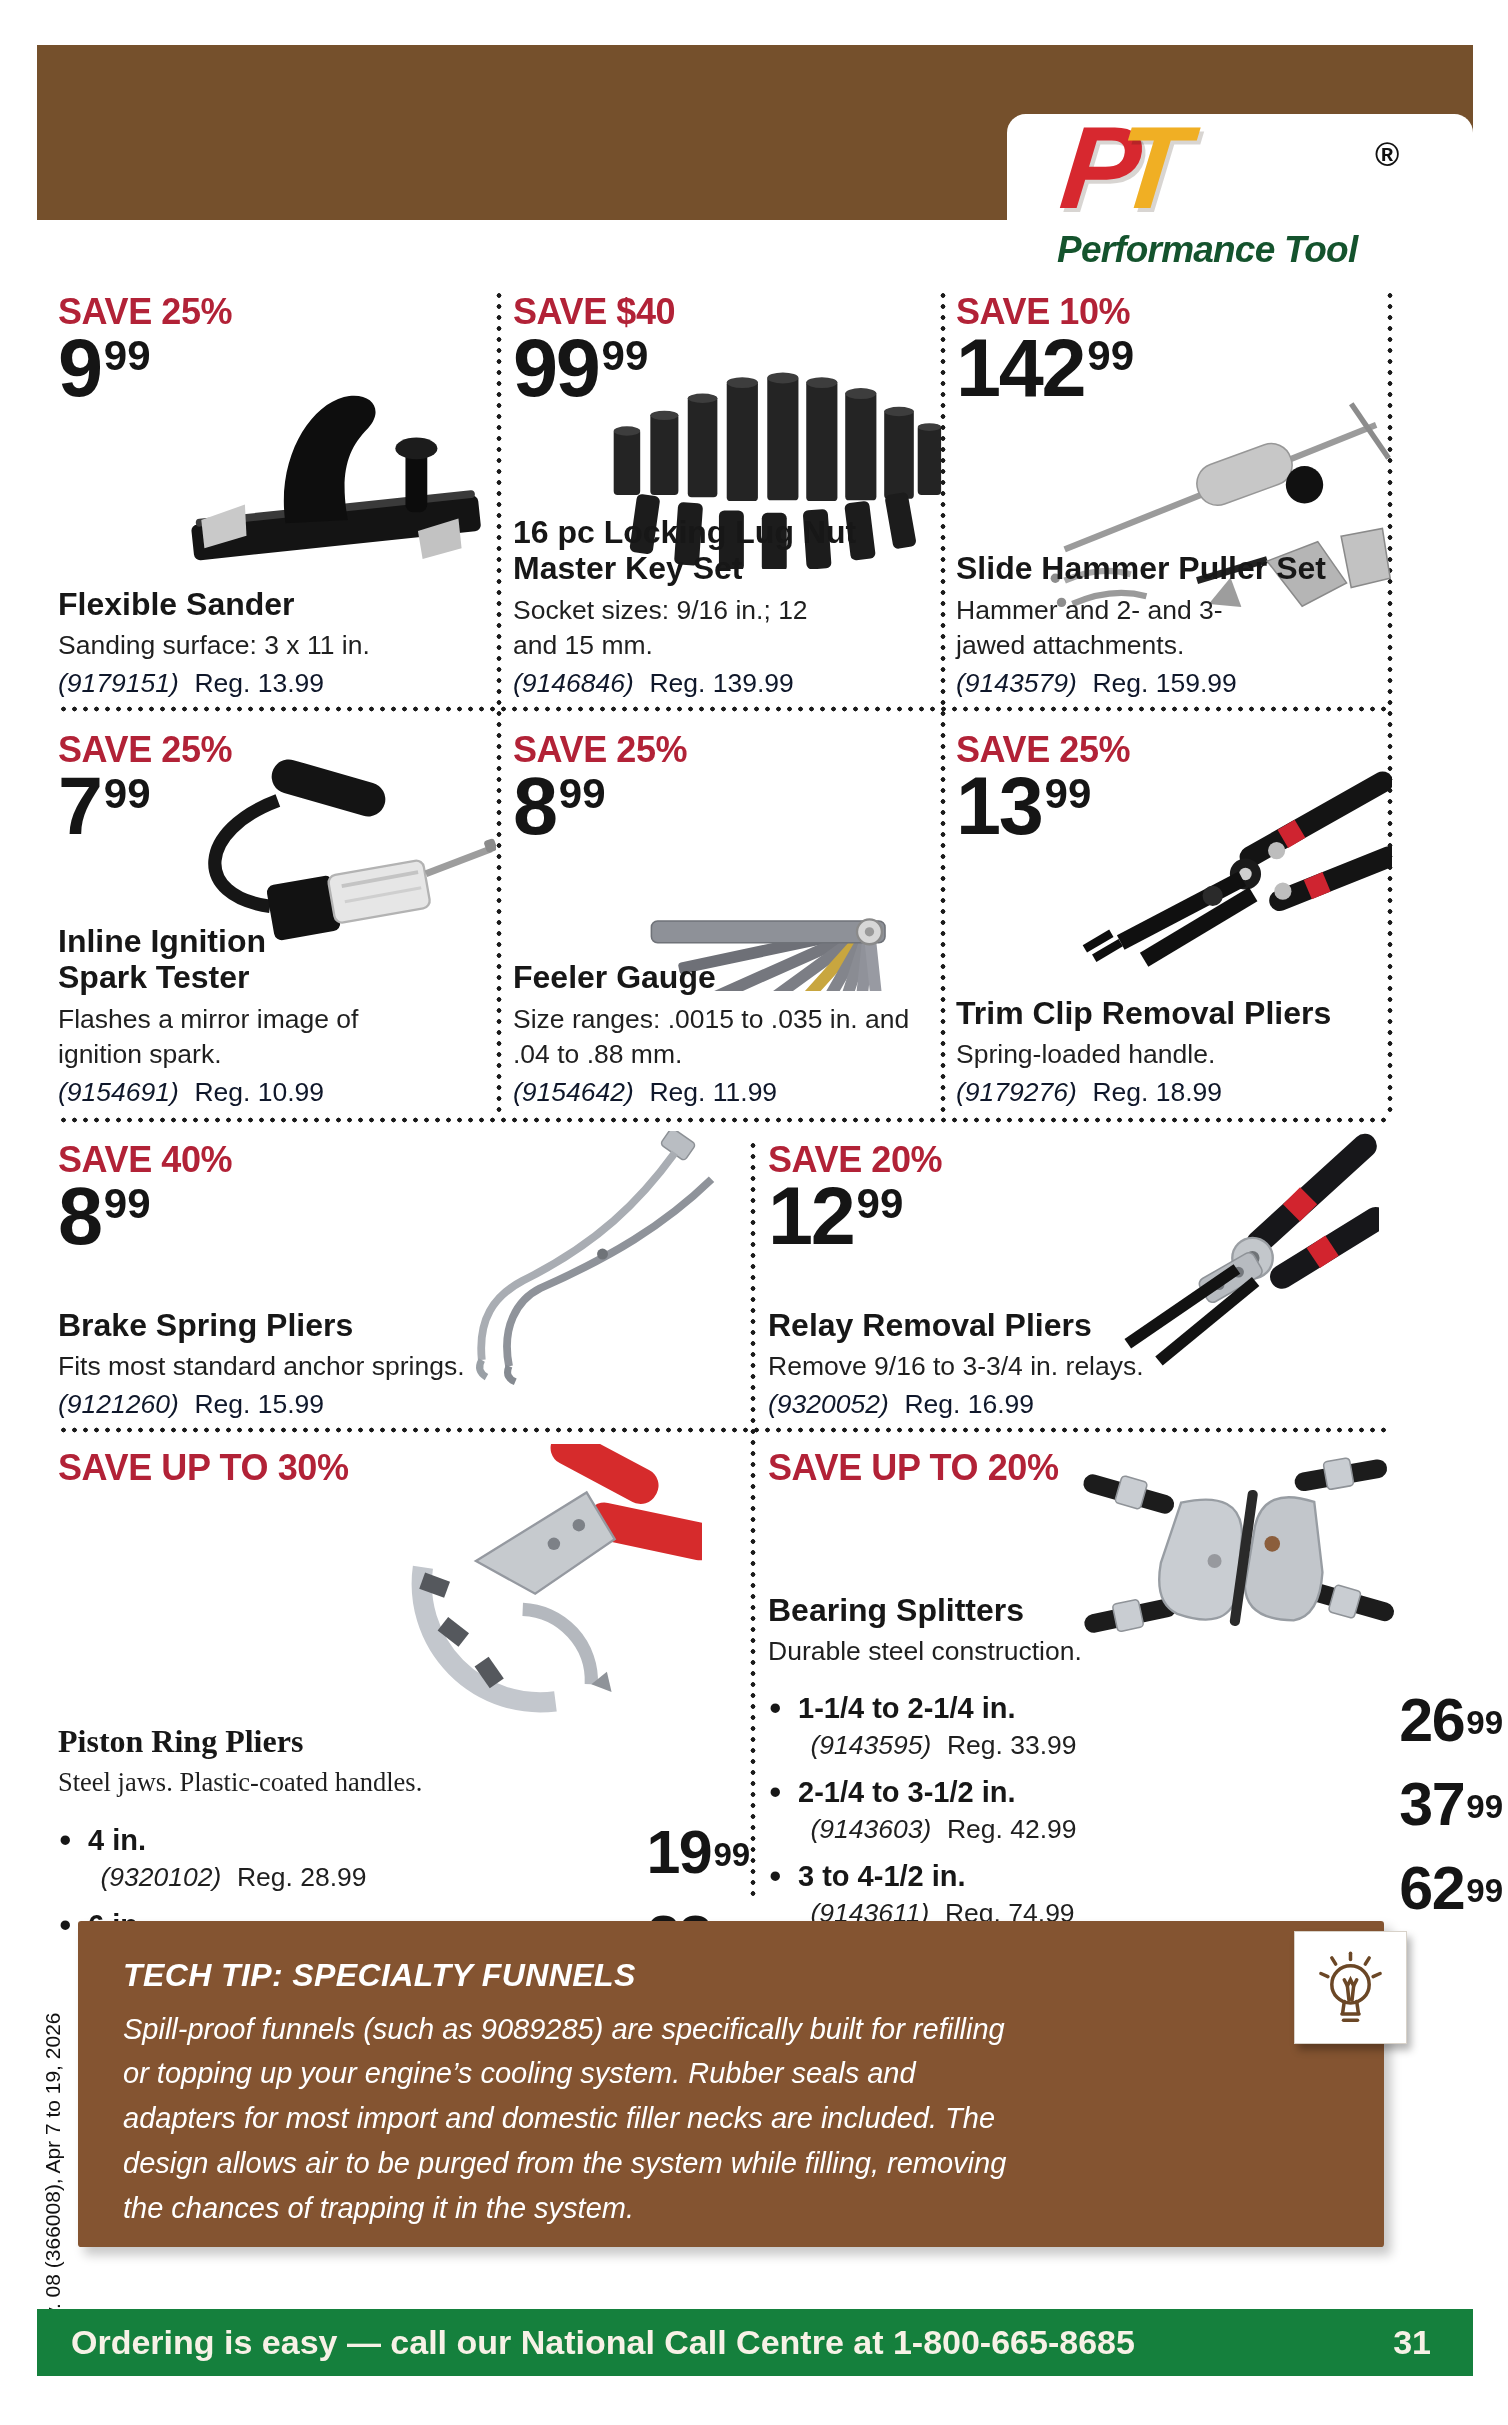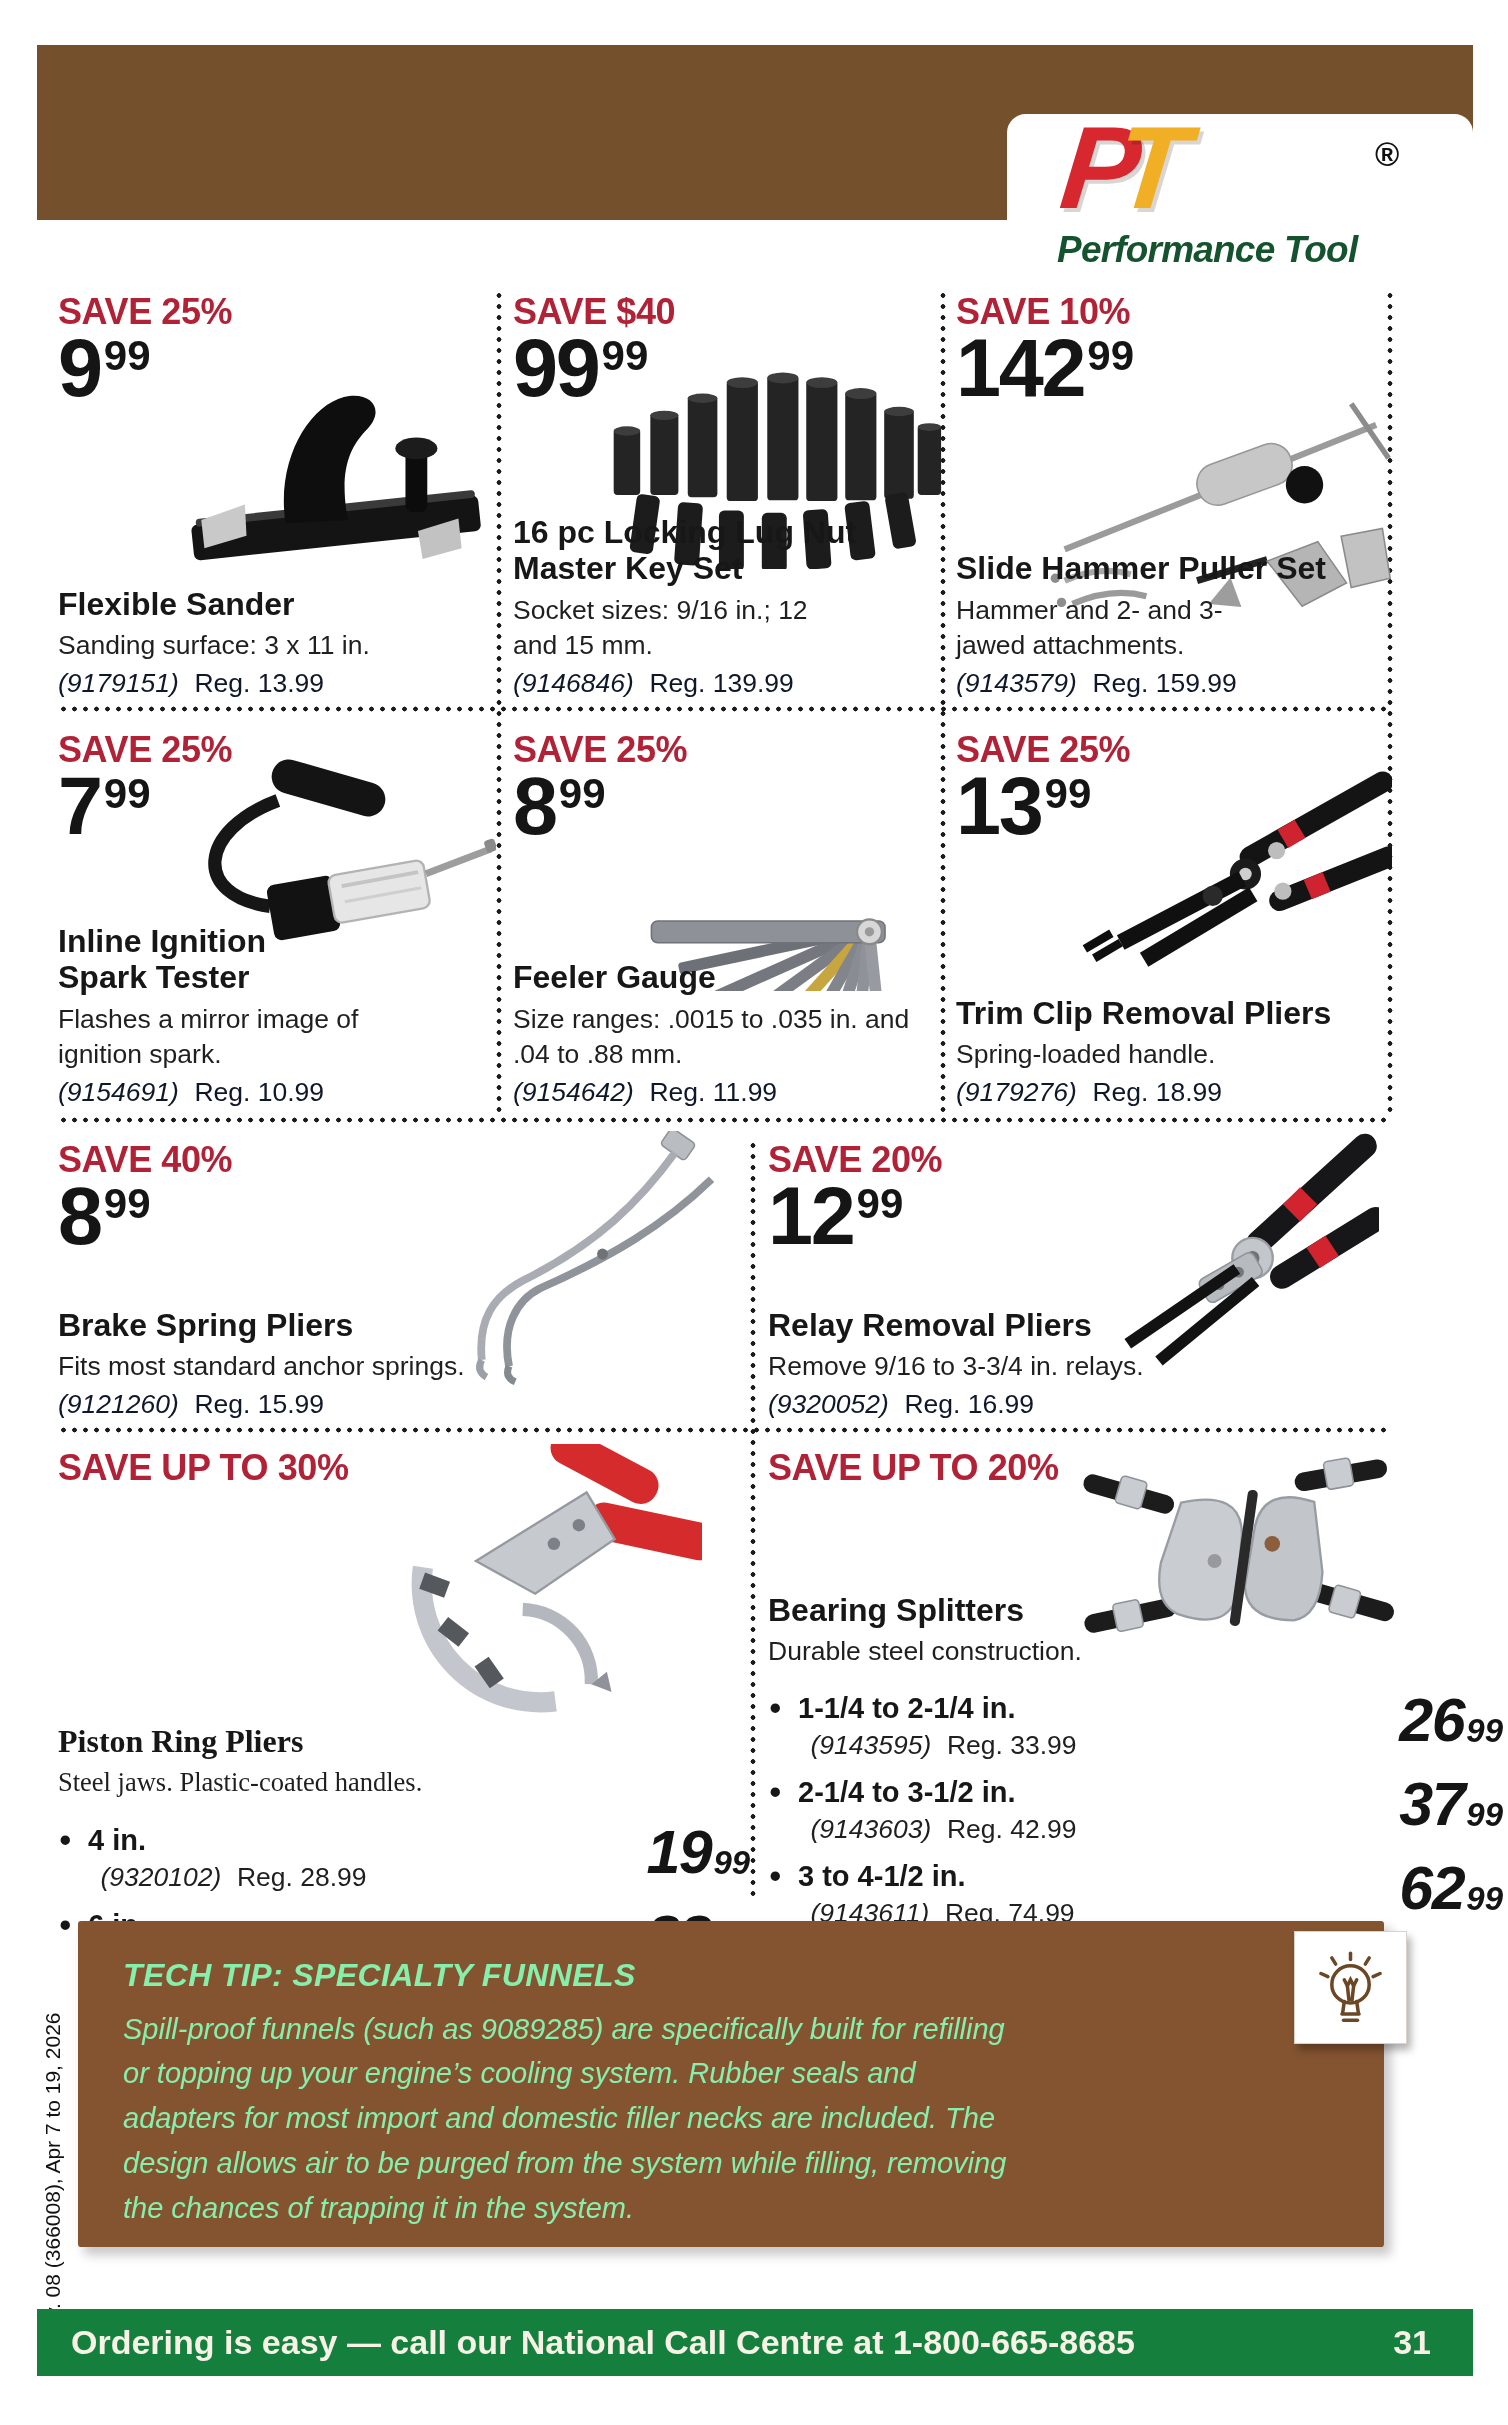--- a/index.html
+++ b/index.html
@@ -32,26 +32,26 @@
   .desc{font-size:26.5px;color:#1f1f1f;line-height:1.33;margin:0;}
   .pr{font-size:26.5px;color:#0f172a;margin:4.7px 0 0 0;}
   .part{font-style:italic;}
   .reg{margin-left:15.6px;}
   
   .tblock4{position:absolute;left:0;}
   .vrow{position:relative;margin-top:14px;padding-left:30px;min-height:75px;}
   .vrow::before{content:"\2022";position:absolute;left:1.6px;top:-3.1px;font-size:33px;font-weight:800;color:#171717;}
   .vlabel{font-size:29px;font-weight:800;color:#171717;}
   .vsub{font-size:26.5px;color:#1f1f1f;margin-top:4.7px;padding-left:12.5px;}
-  .vprice{position:absolute;display:flex;align-items:flex-end;top:0;color:#151515;font-style:italic;}
+  .vprice{position:absolute;display:flex;align-items:center;top:0;color:#151515;}
   .vprice .d{font-size:61px;font-weight:800;line-height:0.95;letter-spacing:-1.6px;}
   .vprice .c{font-size:33px;font-weight:800;margin-top:3.1px;margin-left:2.3px;}
   
   .tech-tip{position:absolute;left:78px;top:1921px;width:1306px;height:326px;background:#845431;border-radius:3.1px;
-            box-shadow:6.2px 7.8px 11px rgba(0,0,0,0.22);color:#86efac;padding:36px 45px;box-sizing:border-box;}
+            box-shadow:6.2px 7.8px 11px rgba(0,0,0,0.22);color:#ffffff;padding:36px 45px;box-sizing:border-box;}
   .tech-title{font-size:32px;font-weight:800;font-style:italic;margin:0 0 12.5px 0;letter-spacing:0.4px;}
   .tech-body{font-size:29px;font-style:italic;line-height:1.55;width:889px;margin:0;}
   .bulb-box{position:absolute;left:1294px;top:1931px;width:111px;height:111px;background:#fff;
             border:0.8px solid #d8d2c9;box-shadow:3.9px 5.5px 7.8px rgba(0,0,0,0.30);display:flex;align-items:center;justify-content:center;}
   
   .side-note{position:absolute;left:41px;top:1839px;height:493px;writing-mode:vertical-rl;transform:rotate(180deg);
              font-size:21px;color:#111;display:flex;align-items:center;white-space:nowrap;}
   
   .footer-bar{position:absolute;left:37px;top:2309px;width:1436px;height:67px;background:#15803d;
               display:flex;align-items:center;justify-content:space-between;padding:0 42px 0 34px;box-sizing:border-box;}

